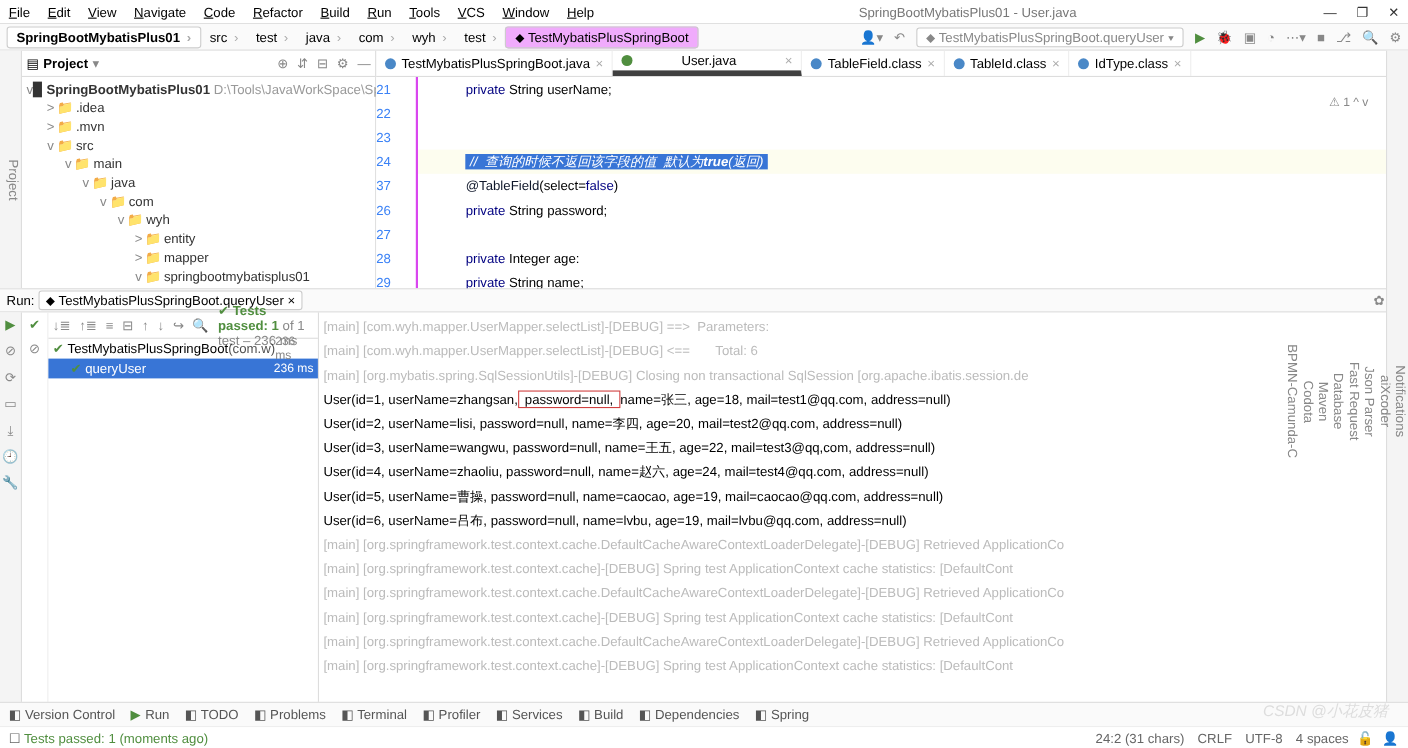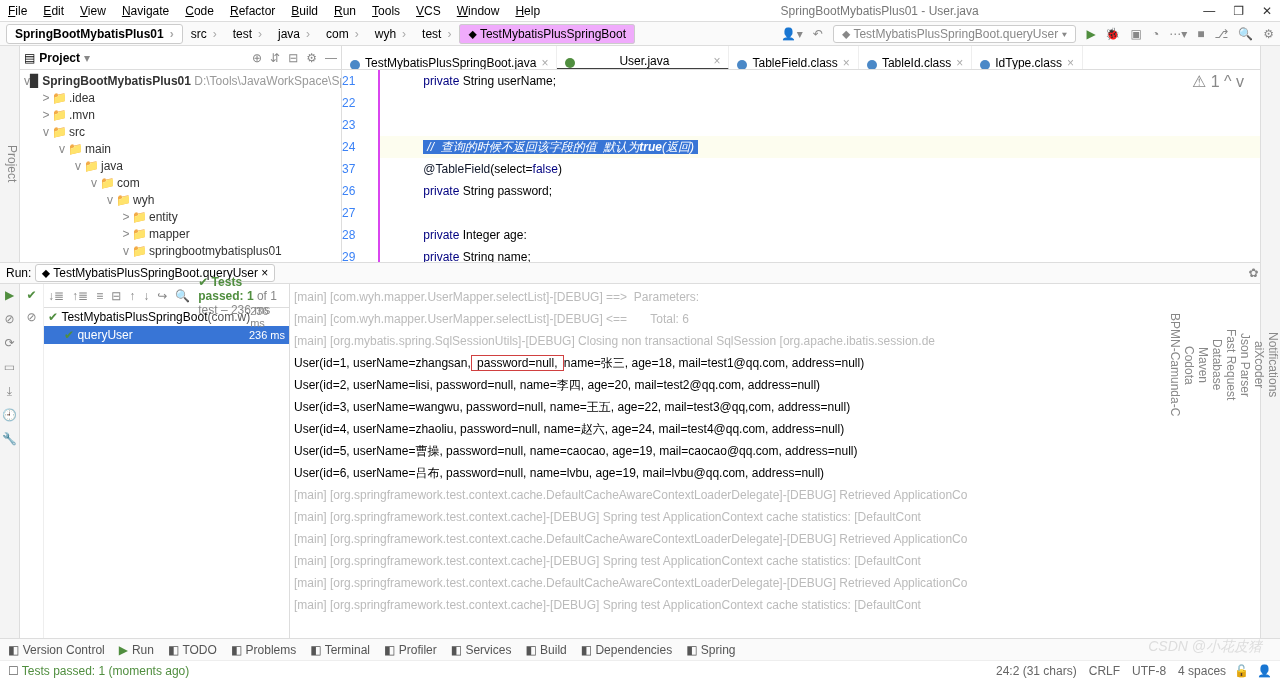--- a/index.html
+++ b/index.html
@@ -24,22 +24,22 @@
 .projpanel { width:322px; border-right:1px solid #ddd; display:flex; flex-direction:column; }
 .projhdr { height:24px; display:flex; align-items:center; border-bottom:1px solid #ddd; padding:0 4px; }
 .projhdr .label { font-weight:bold; margin-left:4px; }
 .projhdr .icons { margin-left:auto; display:flex; gap:8px; color:#888; }
 .tree { flex:1; overflow:auto; padding:2px 0; font-size:12px; color:#333; }
 .tree .node { display:flex; align-items:center; height:17px; white-space:nowrap; }
 .tree .fico { width:14px; text-align:center; margin-right:3px; }
 .tree .arrow { color:#888; width:12px; text-align:center; }
 .editor { flex:1; display:flex; flex-direction:column; }
 .tabs { height:24px; display:flex; align-items:center; border-bottom:1px solid #ddd; overflow:hidden; }
-.tab { display:flex; align-items:flex-end; padding:0 8px; height:24px; border-right:1px solid #eee; gap:5px; }
-.tab.active { border-bottom:2px solid #404040;gap:44px; }
+.tab { display:flex; align-items:center; padding:0 8px; height:24px; border-right:1px solid #eee; gap:5px; }
+.tab.active { border-bottom:6px solid #404040;gap:44px; }
 .tab .x { color:#aaa; }
 .cico { width:10px; height:10px; border-radius:50%; display:inline-block; }
 .cico.j { background:#4a88c7; }
 .cico.c { background:#508e3f; }
 .code { flex:1; display:flex; font-family:"JetBrains Mono",Consolas,monospace; font-size:13px; overflow:hidden; position:relative; }
 .gutter { width:38px; text-align:left; padding-right:8px; color:#3b82f6; background:#fff; border-right:2px solid #d946ef; }
 .gutter div { height:22px; line-height:22px; }
 .lines { flex:1; }
 .lines .ln { height:22px; line-height:22px; padding-left:30px; white-space:pre; }
 .ln.hl { background:#fdfdef; }
@@ -59,21 +59,21 @@
 .console { flex:1; font-family:Consolas,monospace; font-size:13px; padding:2px 4px; overflow:hidden; white-space:pre; line-height:22px; position:relative; }
 .console .dim { color:#bbb; }
 .console .boxed { border:1px solid #d04040; padding:0 2px; }
 .rightgutter { position:absolute; right:0; top:46px; bottom:22px; width:20px; background:#f4f4f4; border-left:1px solid #ddd; writing-mode:vertical-rl; font-size:11px; color:#888; text-align:center; padding-top:40px; }
 .bottombar { position:absolute; bottom:20px; left:0; right:0; height:22px; border-top:1px solid #ddd; display:flex; align-items:center; background:#fafafa; padding:0 8px; gap:14px; font-size:12px; color:#555; }
 .bottombar .item { display:flex; align-items:center; gap:4px; cursor:pointer; }
 .statusbar { position:absolute; bottom:0; left:0; right:0; height:20px; display:flex; align-items:center; padding:0 8px; font-size:11px; color:#666; border-top:1px solid #eee; }
 .statusbar .sp { flex:1; }
 .gr { color:#508e3f; }
 .watermark { position:absolute; right:18px; bottom:24px; color:#ddd; font-size:14px; font-style:italic; }
-.codebadge { position:absolute; right:36px; top:2px; font-size:16px; color:#888; }
+.codebadge { position:absolute; right:36px; top:16px; font-size:11px; color:#888; }
 .consoleside { width:20px; display:flex; flex-direction:column; align-items:center; gap:10px; padding-top:4px; color:#888; }
 </style>
 </head>
 <body>
 
 <div class="menubar">
   <span id="menus"><span class="mi"><u>F</u>ile</span><span class="mi"><u>E</u>dit</span><span class="mi"><u>V</u>iew</span><span class="mi"><u>N</u>avigate</span><span class="mi"><u>C</u>ode</span><span class="mi"><u>R</u>efactor</span><span class="mi"><u>B</u>uild</span><span class="mi"><u>R</u>un</span><span class="mi"><u>T</u>ools</span><span class="mi"><u>V</u>CS</span><span class="mi"><u>W</u>indow</span><span class="mi"><u>H</u>elp</span></span>
   <span class="title">SpringBootMybatisPlus01 - User.java</span>
   <div class="winctrl">
     <span>—</span>

